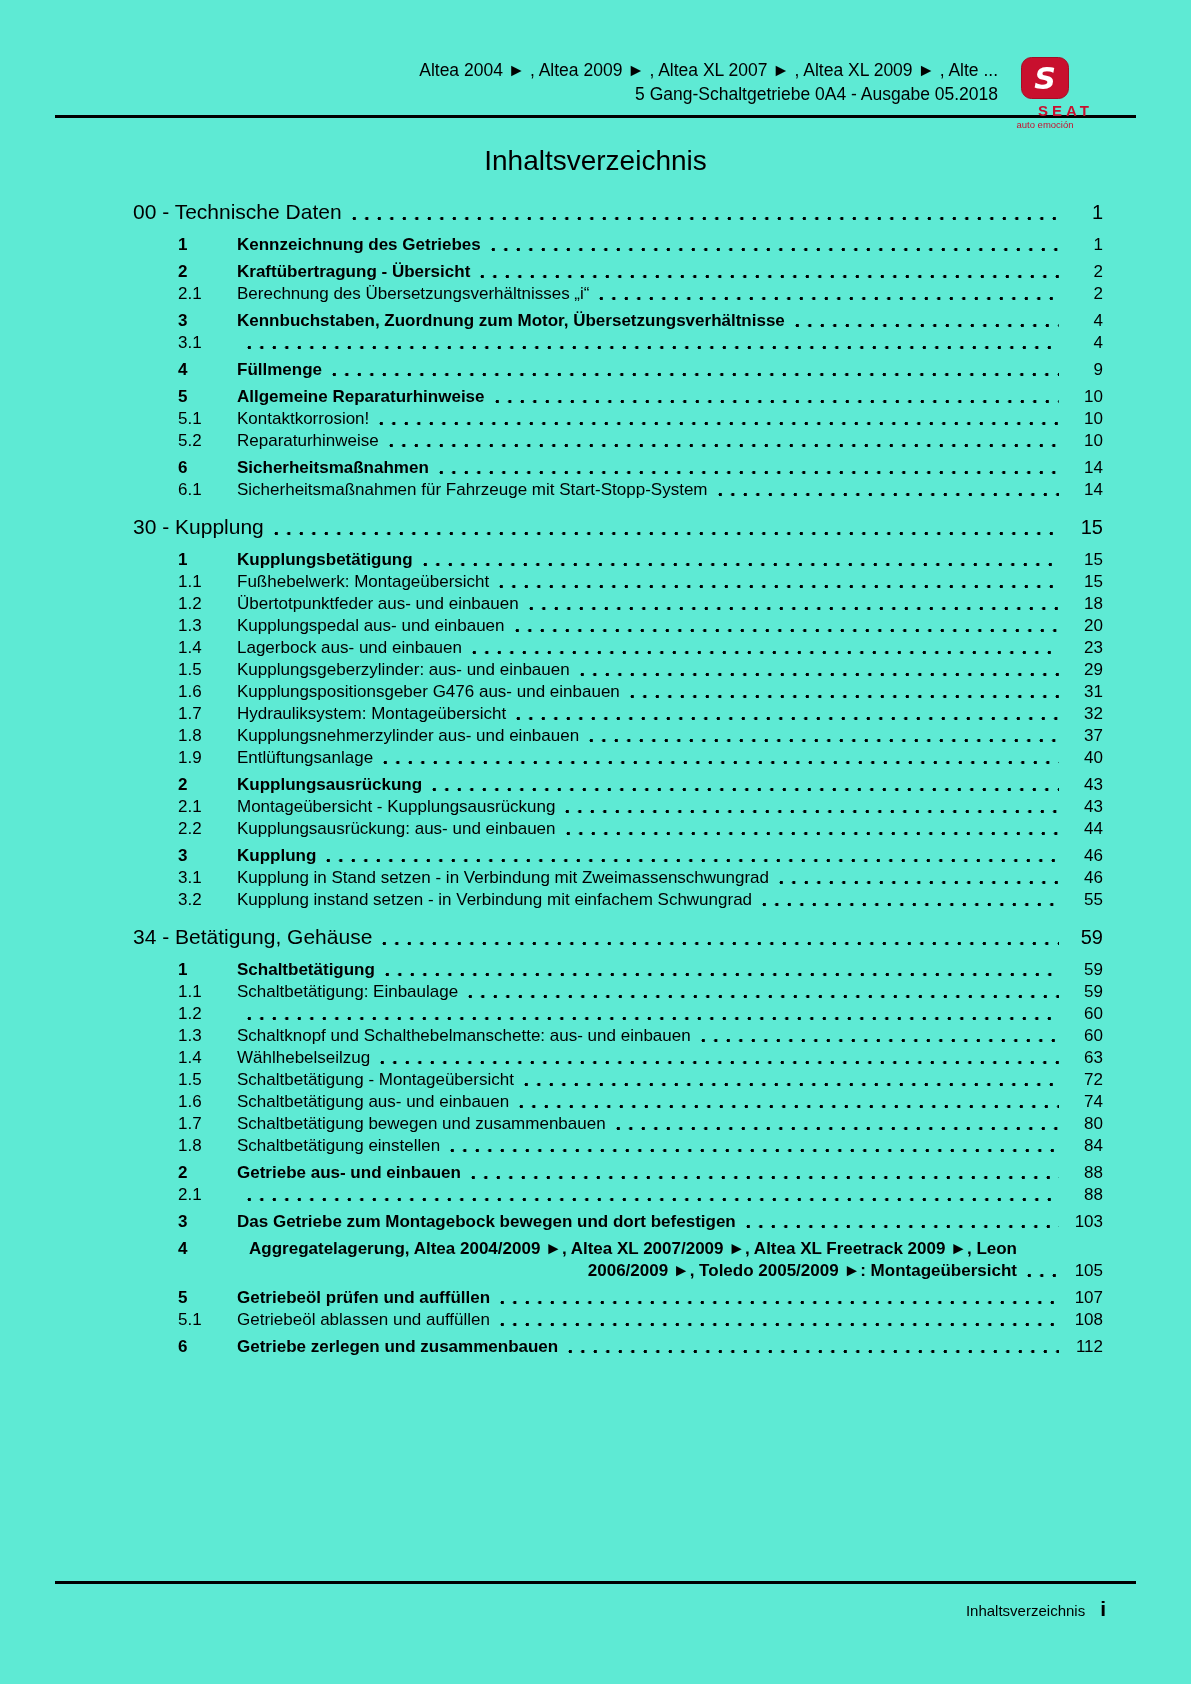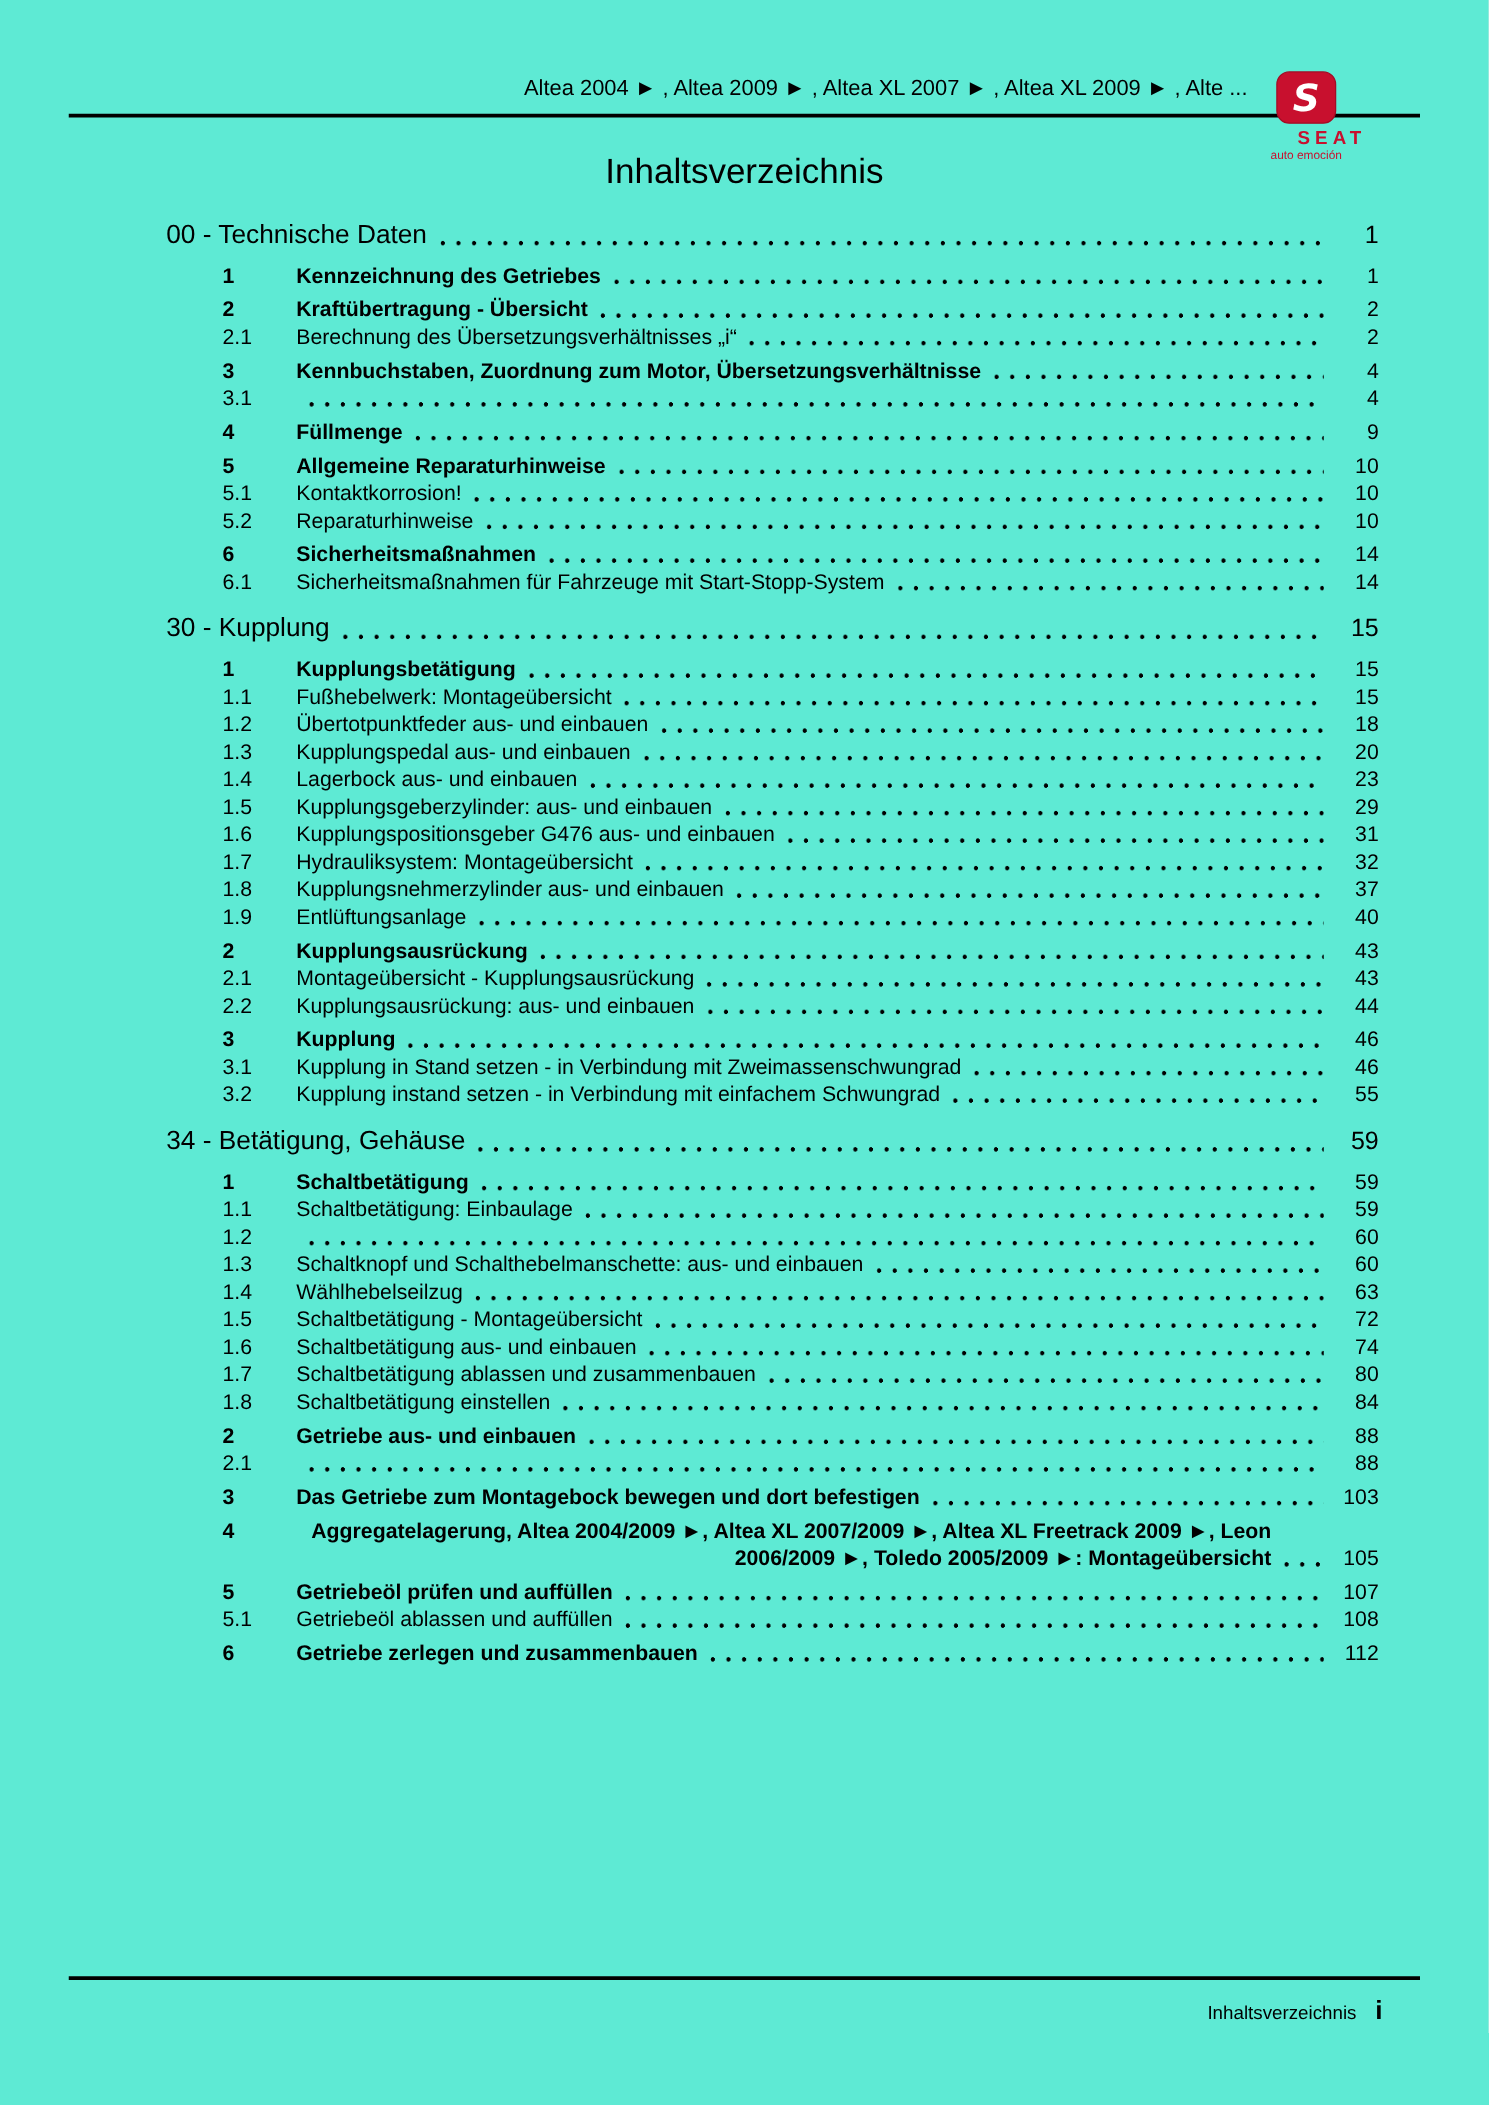--- a/index.html
+++ b/index.html
@@ -89,20 +89,21 @@
   .footer-page { font-size:21px; font-weight:700; }
 </style>
 </head>
 <body>
 
 <div class="page">
 
   <div class="header">
     <div class="header-text">
       <div>Altea 2004 ► , Altea 2009 ► , Altea XL 2007 ► , Altea XL 2009 ► , Alte ...</div>
+      <div>5 Gang-Schaltgetriebe 0A4 - Ausgabe 05.2018</div>
     </div>
     <div class="logo">
       <span>
         <svg width="50" height="44" viewBox="0 0 50 44">
           <rect x="1.5" y="1.5" width="47" height="41" rx="10" fill="#c8102e" stroke="#a30d26" stroke-width="1"></rect>
           <text x="25" y="33" text-anchor="middle" font-family="DejaVu Sans, sans-serif" font-size="30" font-weight="bold" font-style="italic" fill="#ffffff">S</text>
         </svg>
       </span>
       <div class="logo-brand">SEAT</div>
       <div class="logo-tagline">auto emoción</div>
@@ -330,21 +331,21 @@
           <div class="pagenum">72</div>
         </div>
         <div class="entry-row">
           <div class="entry-num">1.6</div>
           <div class="entry-title">Schaltbetätigung aus- und einbauen</div>
           <div class="leader"></div>
           <div class="pagenum">74</div>
         </div>
         <div class="entry-row">
           <div class="entry-num">1.7</div>
-          <div class="entry-title">Schaltbetätigung ablassen und zusammenbauen</div>
+          <div class="entry-title">Schaltbetätigung bewegen und zusammenbauen</div>
           <div class="leader"></div>
           <div class="pagenum">80</div>
         </div>
         <div class="entry-row">
           <div class="entry-num">1.8</div>
           <div class="entry-title">Schaltbetätigung einstellen</div>
           <div class="leader"></div>
           <div class="pagenum">84</div>
         </div>
         <div class="entry-row bold">

